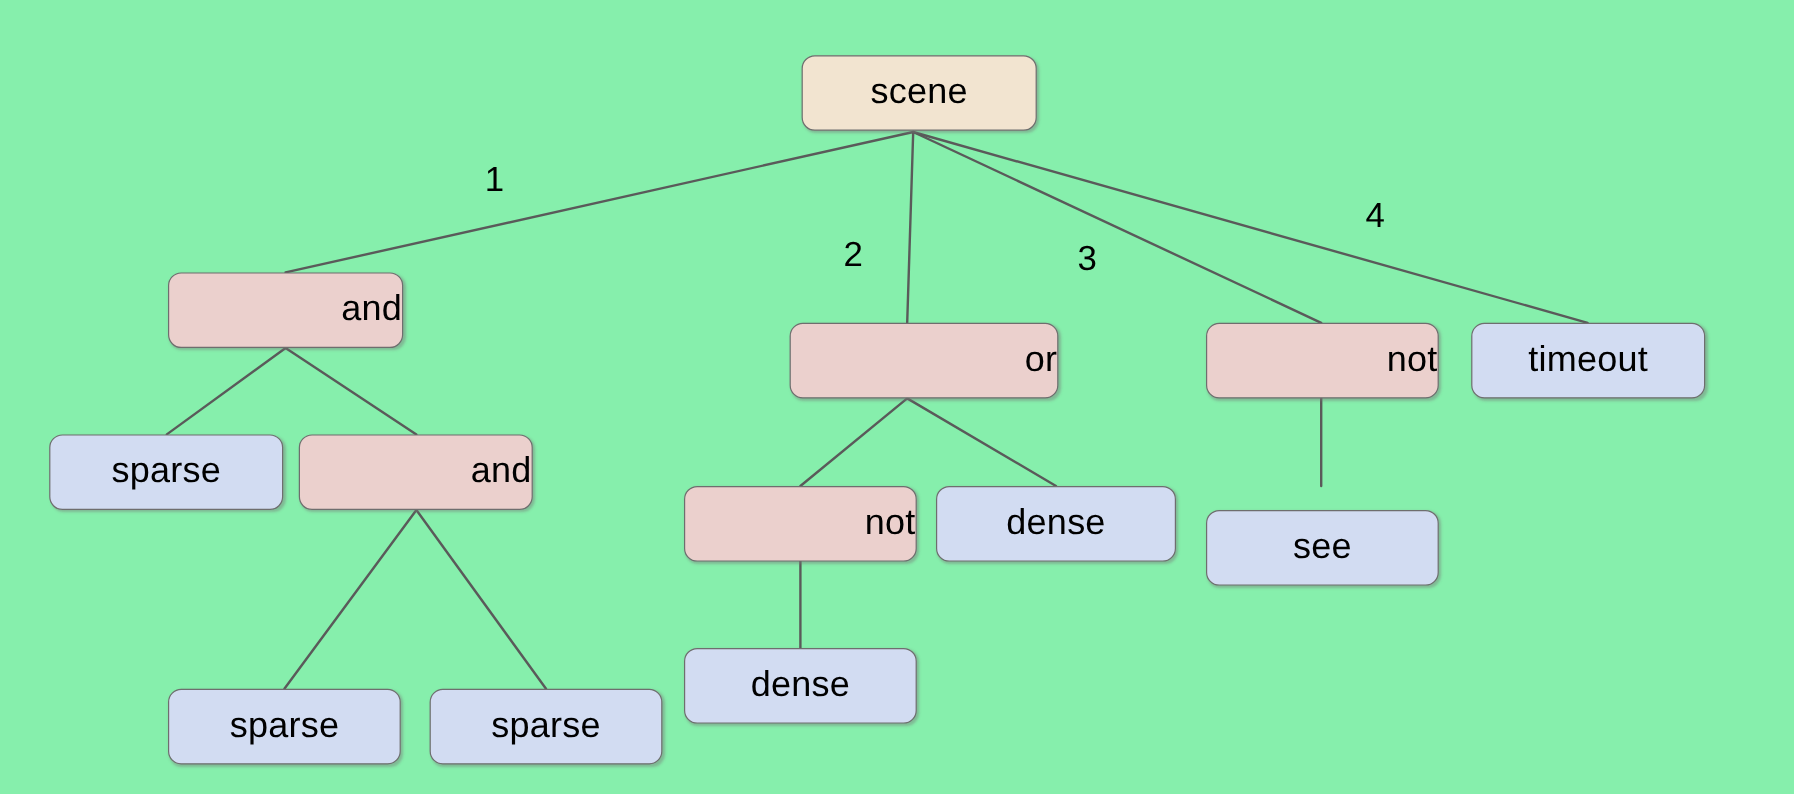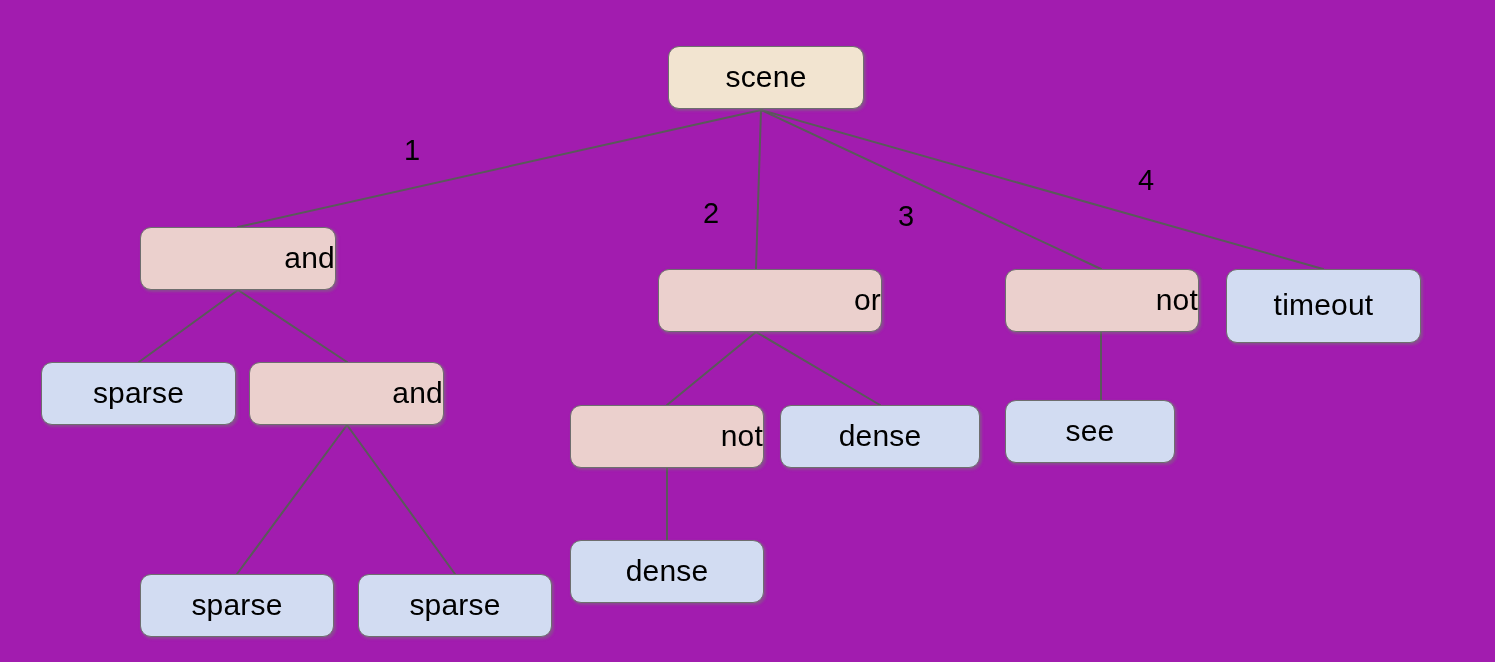--- a/index.html
+++ b/index.html
@@ -8,21 +8,21 @@
     padding: 0;
     background: #ffffff;
   }
   body {
     font-family: "Liberation Sans", sans-serif;
   }
   #canvas {
     position: relative;
     width: 1495px;
     height: 662px;
-    background: #a21caf;
+    background: #86efac;
     overflow: hidden;
   }
   #edge-layer {
     position: absolute;
     left: 0;
     top: 0;
     width: 1495px;
     height: 662px;
     pointer-events: none;
   }
@@ -103,24 +103,24 @@
       </div>
       <div class="node fill-leaf" style="left: 780px; top: 405px; width: 200px; height: 63px;">
         <span class="node-label">dense</span>
       </div>
       <div class="node fill-leaf" style="left: 570px; top: 540px; width: 194px; height: 63px;">
         <span class="node-label">dense</span>
       </div>
       <div class="node fill-op" style="left: 1005px; top: 269px; width: 194px; height: 63px;">
         <span class="node-label">not</span>
       </div>
-      <div class="node fill-leaf" style="left: 1005px; top: 400px; width: 170px; height: 63px;">
+      <div class="node fill-leaf" style="left: 1005px; top: 425px; width: 194px; height: 63px;">
         <span class="node-label">see</span>
       </div>
-      <div class="node fill-leaf" style="left: 1226px; top: 269px; width: 195px; height: 74px;">
+      <div class="node fill-leaf" style="left: 1226px; top: 269px; width: 195px; height: 63px;">
         <span class="node-label">timeout</span>
       </div>
     </div>
   <div id="label-layer">
       <div class="edge-label" style="left: 404px; top: 136px;">1</div>
       <div class="edge-label" style="left: 703px; top: 199px;">2</div>
       <div class="edge-label" style="left: 898px; top: 202px;">3</div>
       <div class="edge-label" style="left: 1138px; top: 166px;">4</div>
     </div>
 </div>

